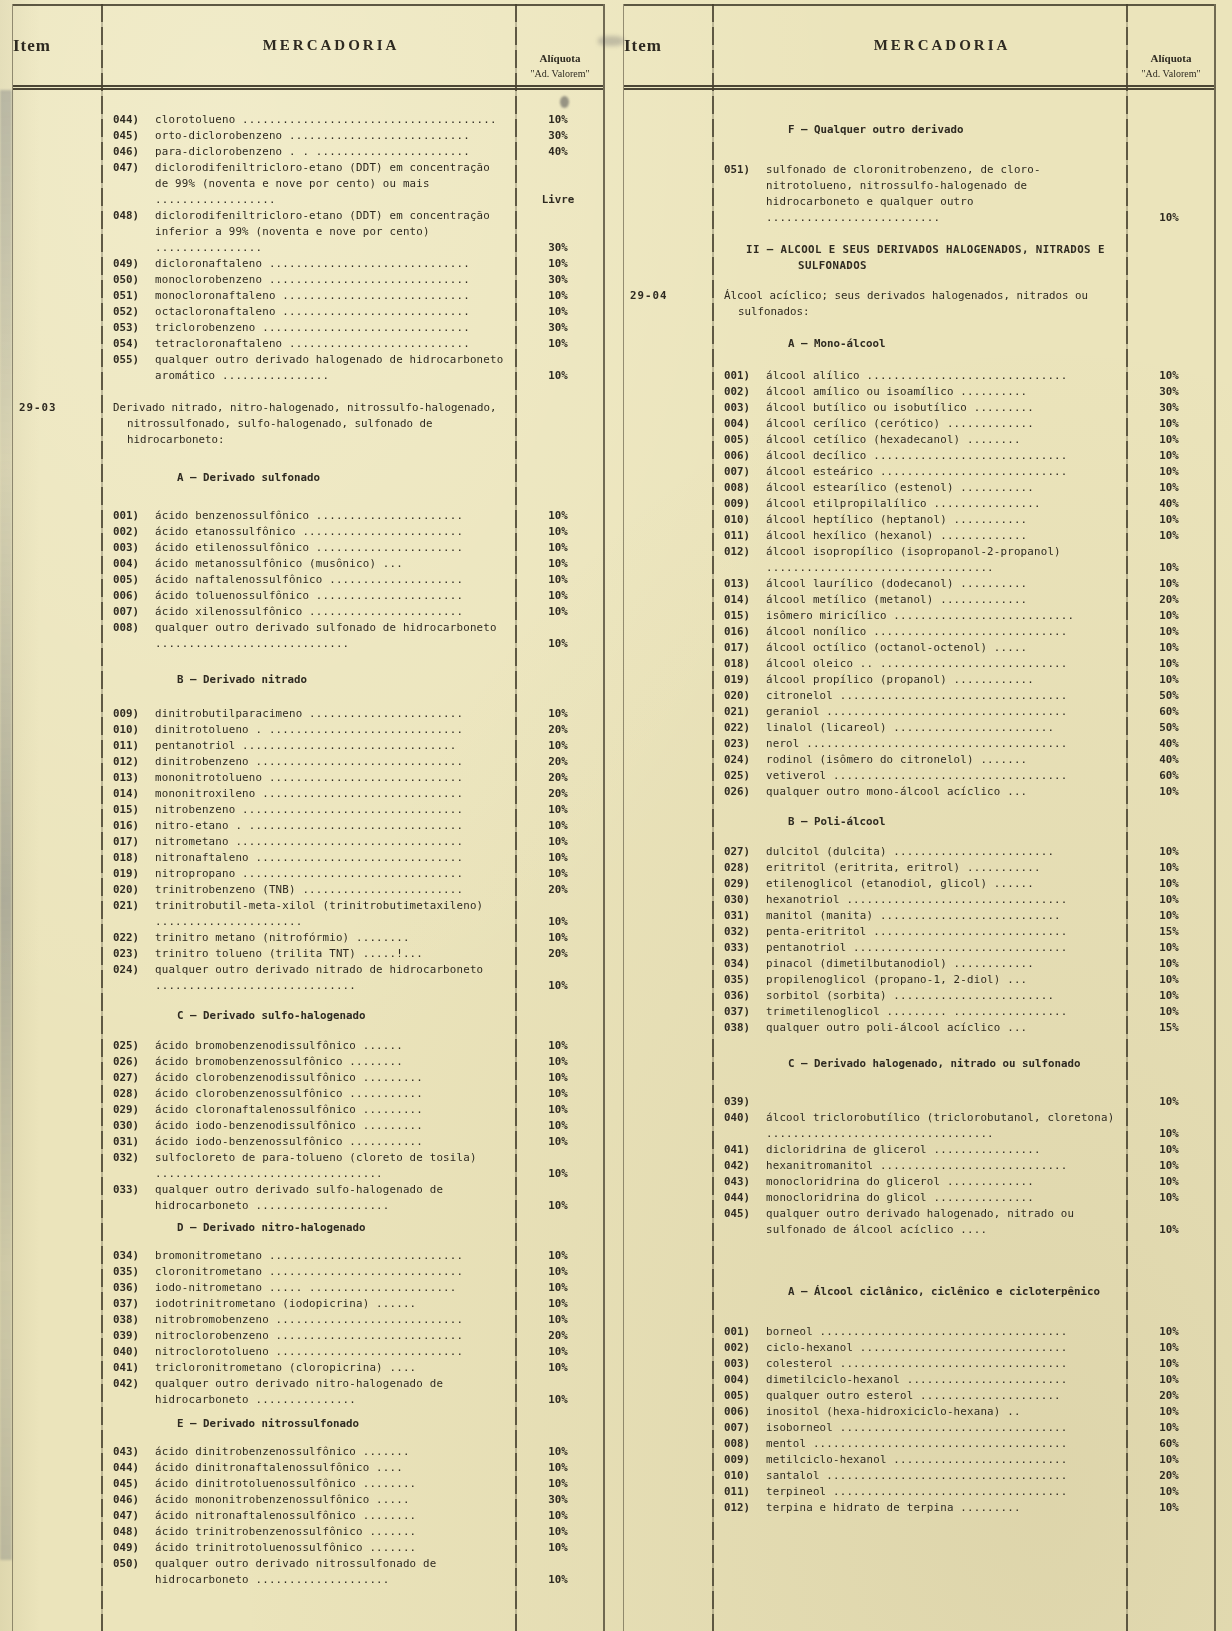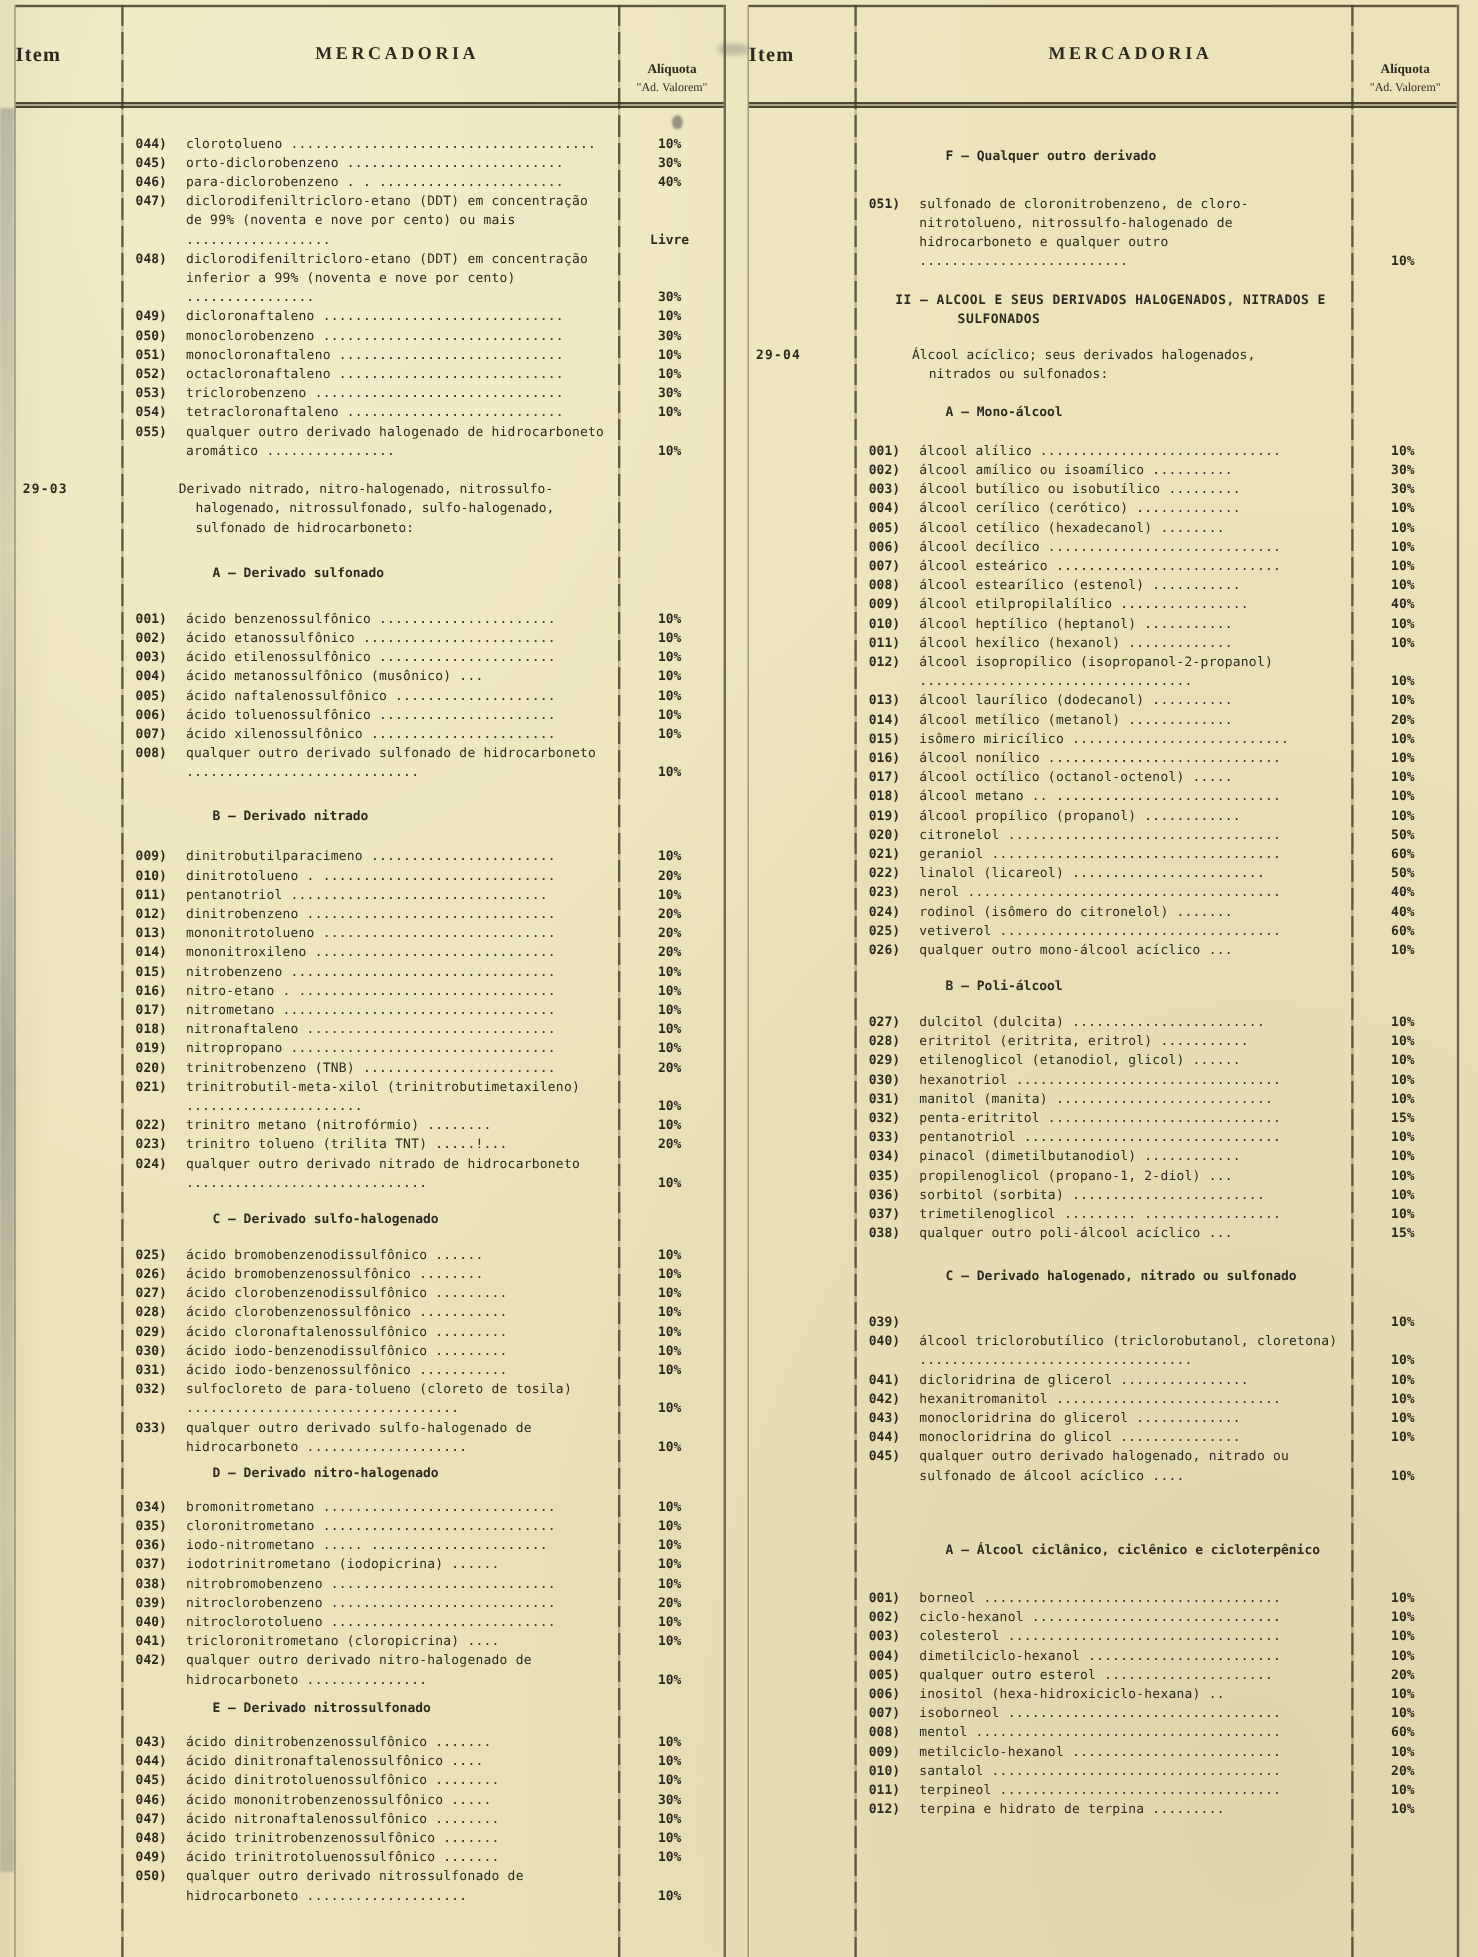--- a/index.html
+++ b/index.html
@@ -33,21 +33,21 @@
     font-family:"Liberation Serif", serif;
   }
   .h-item{ text-align:left; font-weight:700; font-size:17px; letter-spacing:1px; }
   .h-merc{ text-align:center; font-weight:700; font-size:15px; letter-spacing:3px;padding-left:44px; }
   .h-aliq{ text-align:center; font-size:11px; line-height:15px;margin-top:40px; }
   .h-aliq .a1{ font-weight:700; }
   .h-aliq .a2{ font-size:10px; }
   .rows{ position:relative; padding-top:2px; }
   .row{ display:grid; grid-template-columns:88px 1fr 86px; font-size:10.8px; line-height:16px; }
   .row.entry{ align-items:end; }
-  .row.code{ align-items:start;gap:36px; }
+  .row.code{ align-items:start; }
   .c-item{ padding-left:6px; }
   .code .c-item{ font-weight:700; letter-spacing:1px; }
   .c-merc{ padding:0 8px 0 12px; }
   .c-merc.m-entry{ display:grid; grid-template-columns:42px 1fr; align-items:start; }
   .num{ font-weight:700; }
   .txt{ word-break:break-word; letter-spacing:.2px; }
   .m-code{ padding-left:14px; text-indent:-14px; }
   .m-sec{ padding-left:96px; text-indent:-32px; font-weight:700; }
   .m-title{ padding-left:74px; text-indent:-52px; font-weight:700; letter-spacing:.4px; }
   .c-rate{ text-align:center; font-weight:700; padding-right:4px; }
@@ -819,21 +819,21 @@
           <div class="c-merc m-entry">
             <span class="num">017)</span>
             <span class="txt">álcool octílico (octanol-octenol) .....</span>
           </div>
           <div class="c-rate">10%</div>
         </div>
         <div class="row entry">
           <div class="c-item"></div>
           <div class="c-merc m-entry">
             <span class="num">018)</span>
-            <span class="txt">álcool metano .. ............................</span>
+            <span class="txt">álcool oleico .. ............................</span>
           </div>
           <div class="c-rate">10%</div>
         </div>
         <div class="row entry">
           <div class="c-item"></div>
           <div class="c-merc m-entry">
             <span class="num">019)</span>
             <span class="txt">álcool propílico (propanol) ............</span>
           </div>
           <div class="c-rate">10%</div>

